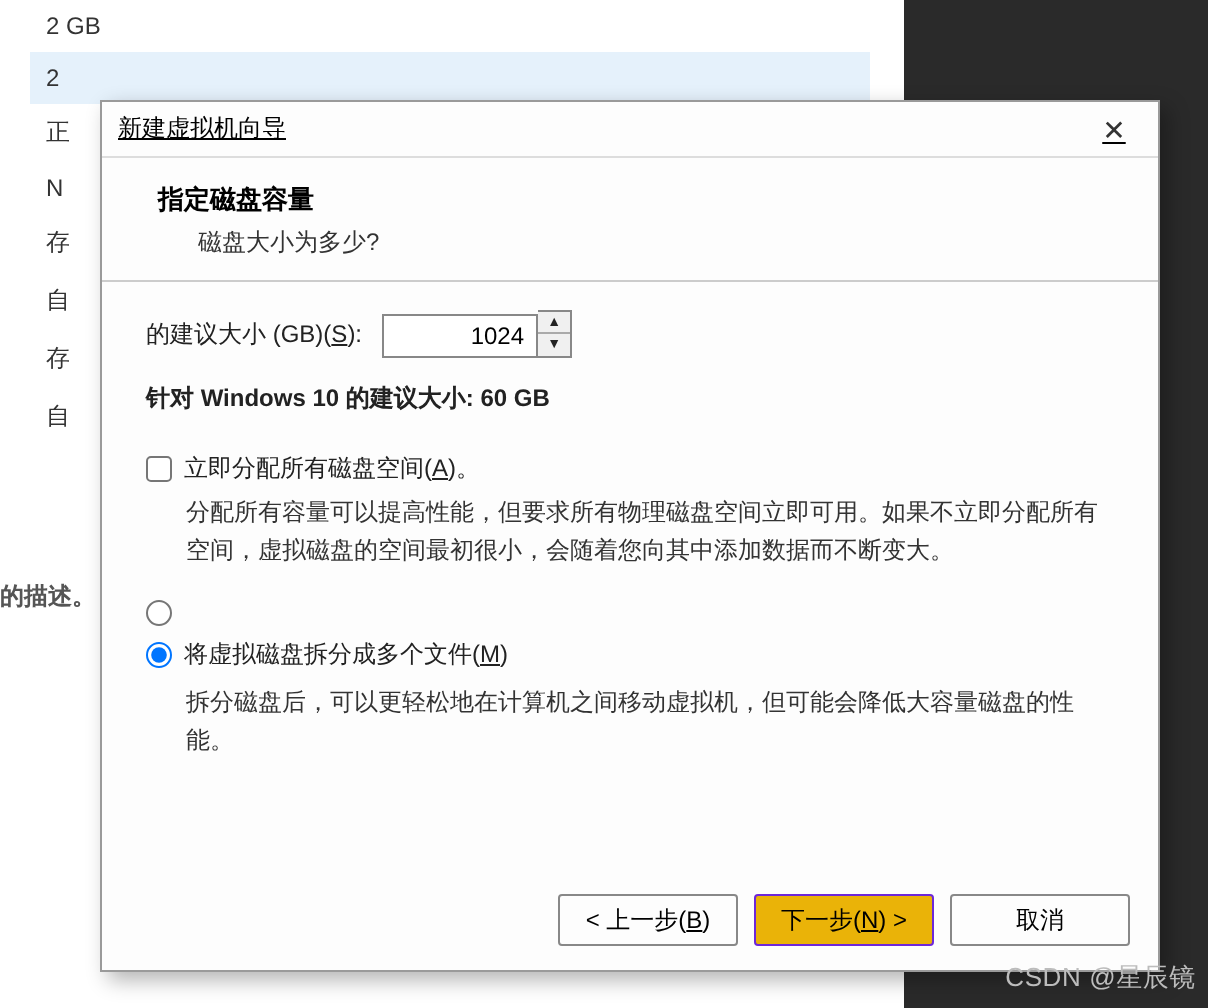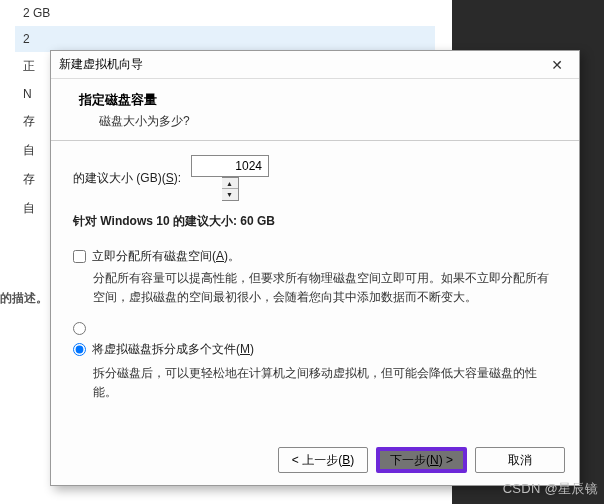--- a/index.html
+++ b/index.html
@@ -51,20 +51,21 @@
     display: flex;
     flex-direction: column;
   }
   .titlebar {
     height: 28px;
     display: flex;
     align-items: center;
     justify-content: space-between;
     padding: 0 8px;
     border-bottom: 1px solid #ddd;
+    text-decoration: underline;
   }
   .closebtn {
     width: 28px;
     height: 20px;
     display:flex;
     align-items:center;
     justify-content:center;
     font-size: 14px;
     color:#333;
     cursor:pointer;
@@ -78,21 +79,21 @@
   .header-band .hsub { margin-left: 20px; color: #333; }
   .content {
     flex: 1;
     padding: 14px 22px 10px 22px;
     color: #222;
   }
   .row { display: flex; align-items: center; margin-bottom: 12px; }
   .lbl-disk { margin-right: 4px; }
   .underline { text-decoration: underline; }
   .spinner {
-    display:flex; align-items:center; margin-left:6px;flex-direction:column;
+    display:flex; align-items:flex-end; margin-left:6px;
   }
   .spinner input {
     width: 78px;
     height: 22px;
     text-align: right;
     padding: 2px 6px;
     border: 1px solid #888;
     font-family: inherit;
     font-size: 12px;
   }
@@ -127,22 +128,22 @@
     height: 26px;
     border: 1px solid #888;
     background: #fdfdfd;
     font-family: inherit;
     font-size: 12px;
     cursor: pointer;
     border-radius: 2px;
     padding: 0 10px;
   }
   .btn.primary {
-    border: 4px solid #6d28d9;
-    background: #737373;
+    border: 1px solid #6d28d9;
+    background: #eab308;
     text-align: center;
   }
   .watermark {
     position:absolute;
     right: 6px;
     bottom: 6px;
     color: #bcbcbc;
     font-size: 13px;
     letter-spacing: 0.3px;
   }

